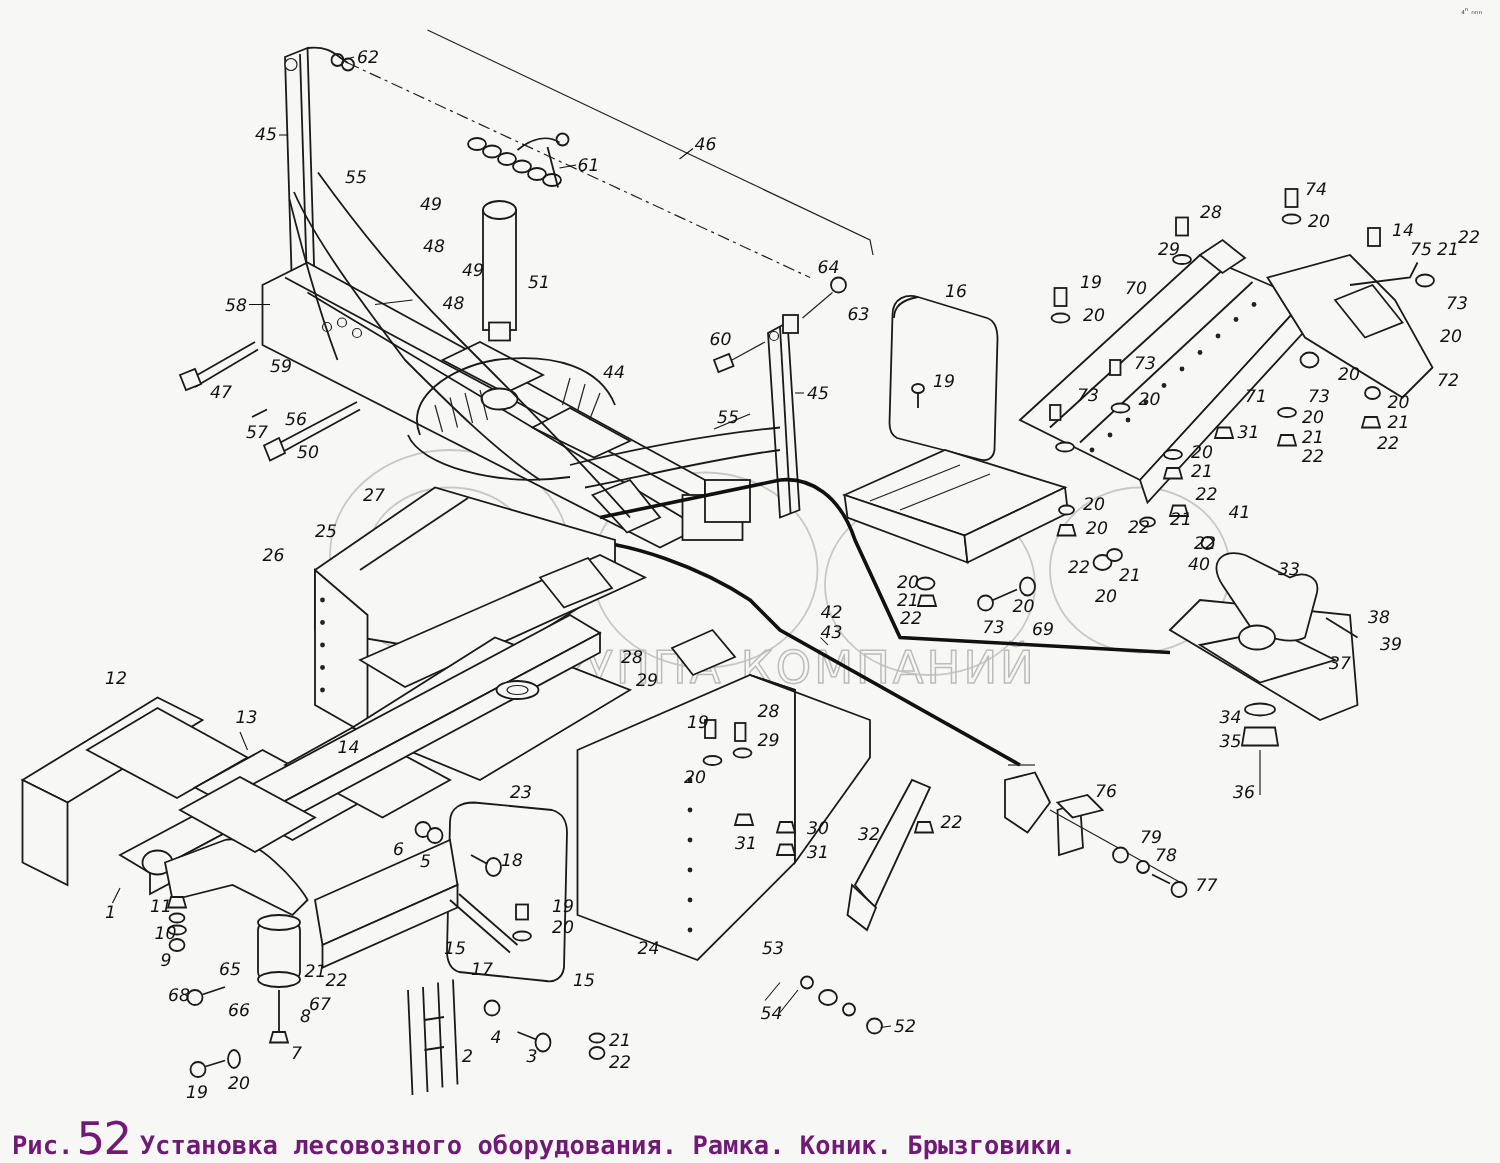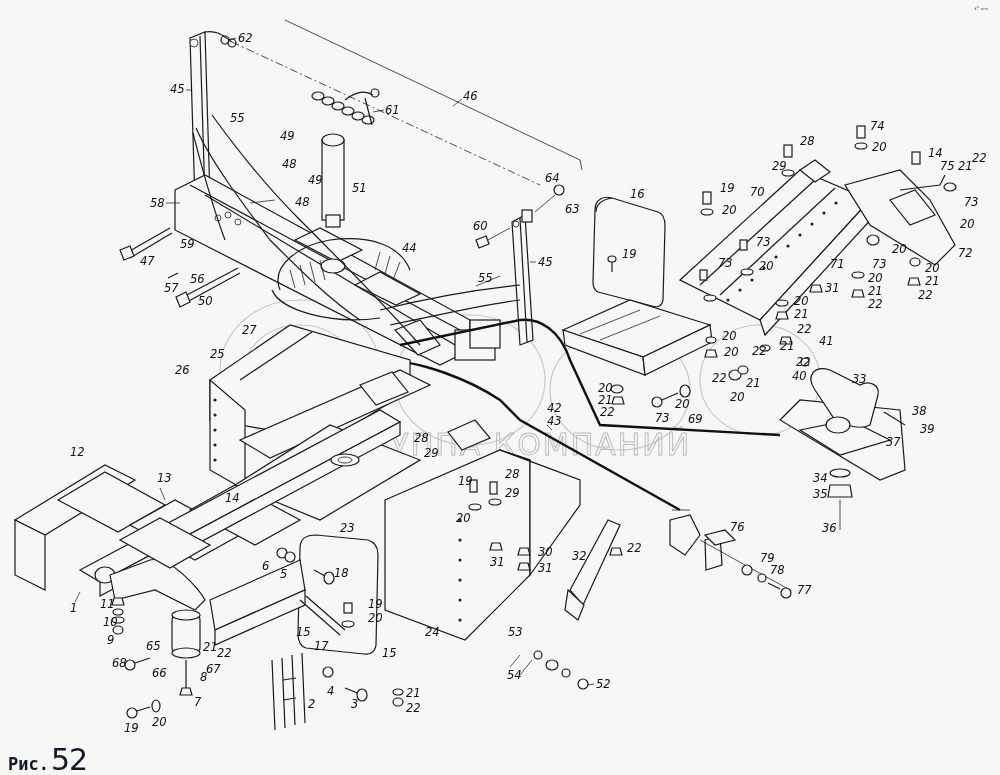--- a/index.html
+++ b/index.html
@@ -11,21 +11,21 @@
   #diagram .dash { stroke:#222; stroke-width:0.8; fill:none; stroke-dasharray:8 3 2 3; }
   #diagram .thick { stroke:#111; stroke-width:2.4; fill:none; }
   #diagram .fillw { stroke:#1a1a1a; stroke-width:1.2; fill:#f7f8f5; }
   #diagram .hole { stroke:#222; stroke-width:0.8; fill:#f7f8f5; }
   #diagram .dot { fill:#222; }
   #diagram .wm { stroke:#c8c8c8; stroke-width:1.2; fill:none; }
   #diagram .wmtext { fill:none; stroke:#bcbcbc; stroke-width:1; font-family:"DejaVu Sans", sans-serif; font-size:30px; letter-spacing:2px; }
   #diagram .callout { font-family:"DejaVu Sans", sans-serif; font-style:italic; font-size:11.5px; fill:#111; }
   #diagram .leader { stroke:#111; stroke-width:0.7; }
   #caption { position:absolute; left:8px; top:742px; height:30px; display:flex; align-items:baseline;
-             font-family:"DejaVu Sans Mono", monospace; font-weight:bold; font-size:17px; color:#0f172a; white-space:nowrap; }
+             font-family:"DejaVu Sans Mono", monospace; font-weight:bold; font-size:17px; color:#701a75; white-space:nowrap; }
   #caption .fig-num { font-family:"DejaVu Sans", sans-serif; font-weight:normal; font-size:30px; margin:0 6px 0 2px; letter-spacing:-1px; }
   #corner-mark { position:absolute; right:12px; top:4px; font-size:6px; color:#444; font-family:"DejaVu Sans", sans-serif; }
 </style>
 </head>
 <body>
 
 <svg id="diagram" viewBox="0 0 1000 740" xmlns="http://www.w3.org/2000/svg">
 
   <g>
     <ellipse class="wm" cx="300" cy="370" rx="80" ry="70"></ellipse>
@@ -501,13 +501,14 @@
     <line class="leader" x1="75" y1="602" x2="80" y2="592"></line>
     <line class="leader" x1="160" y1="488" x2="165" y2="500"></line>
   </g>
 </svg>
 
 <div id="corner-mark">₄ⁿ ₙₙₙ</div>
 
 <div id="caption">
   <span>Рис.</span>
   <span class="fig-num">52</span>
+  <span>Установка лесовозного оборудования. Рамка. Коник. Брызговики.</span>
 </div>
 
 </body></html>

